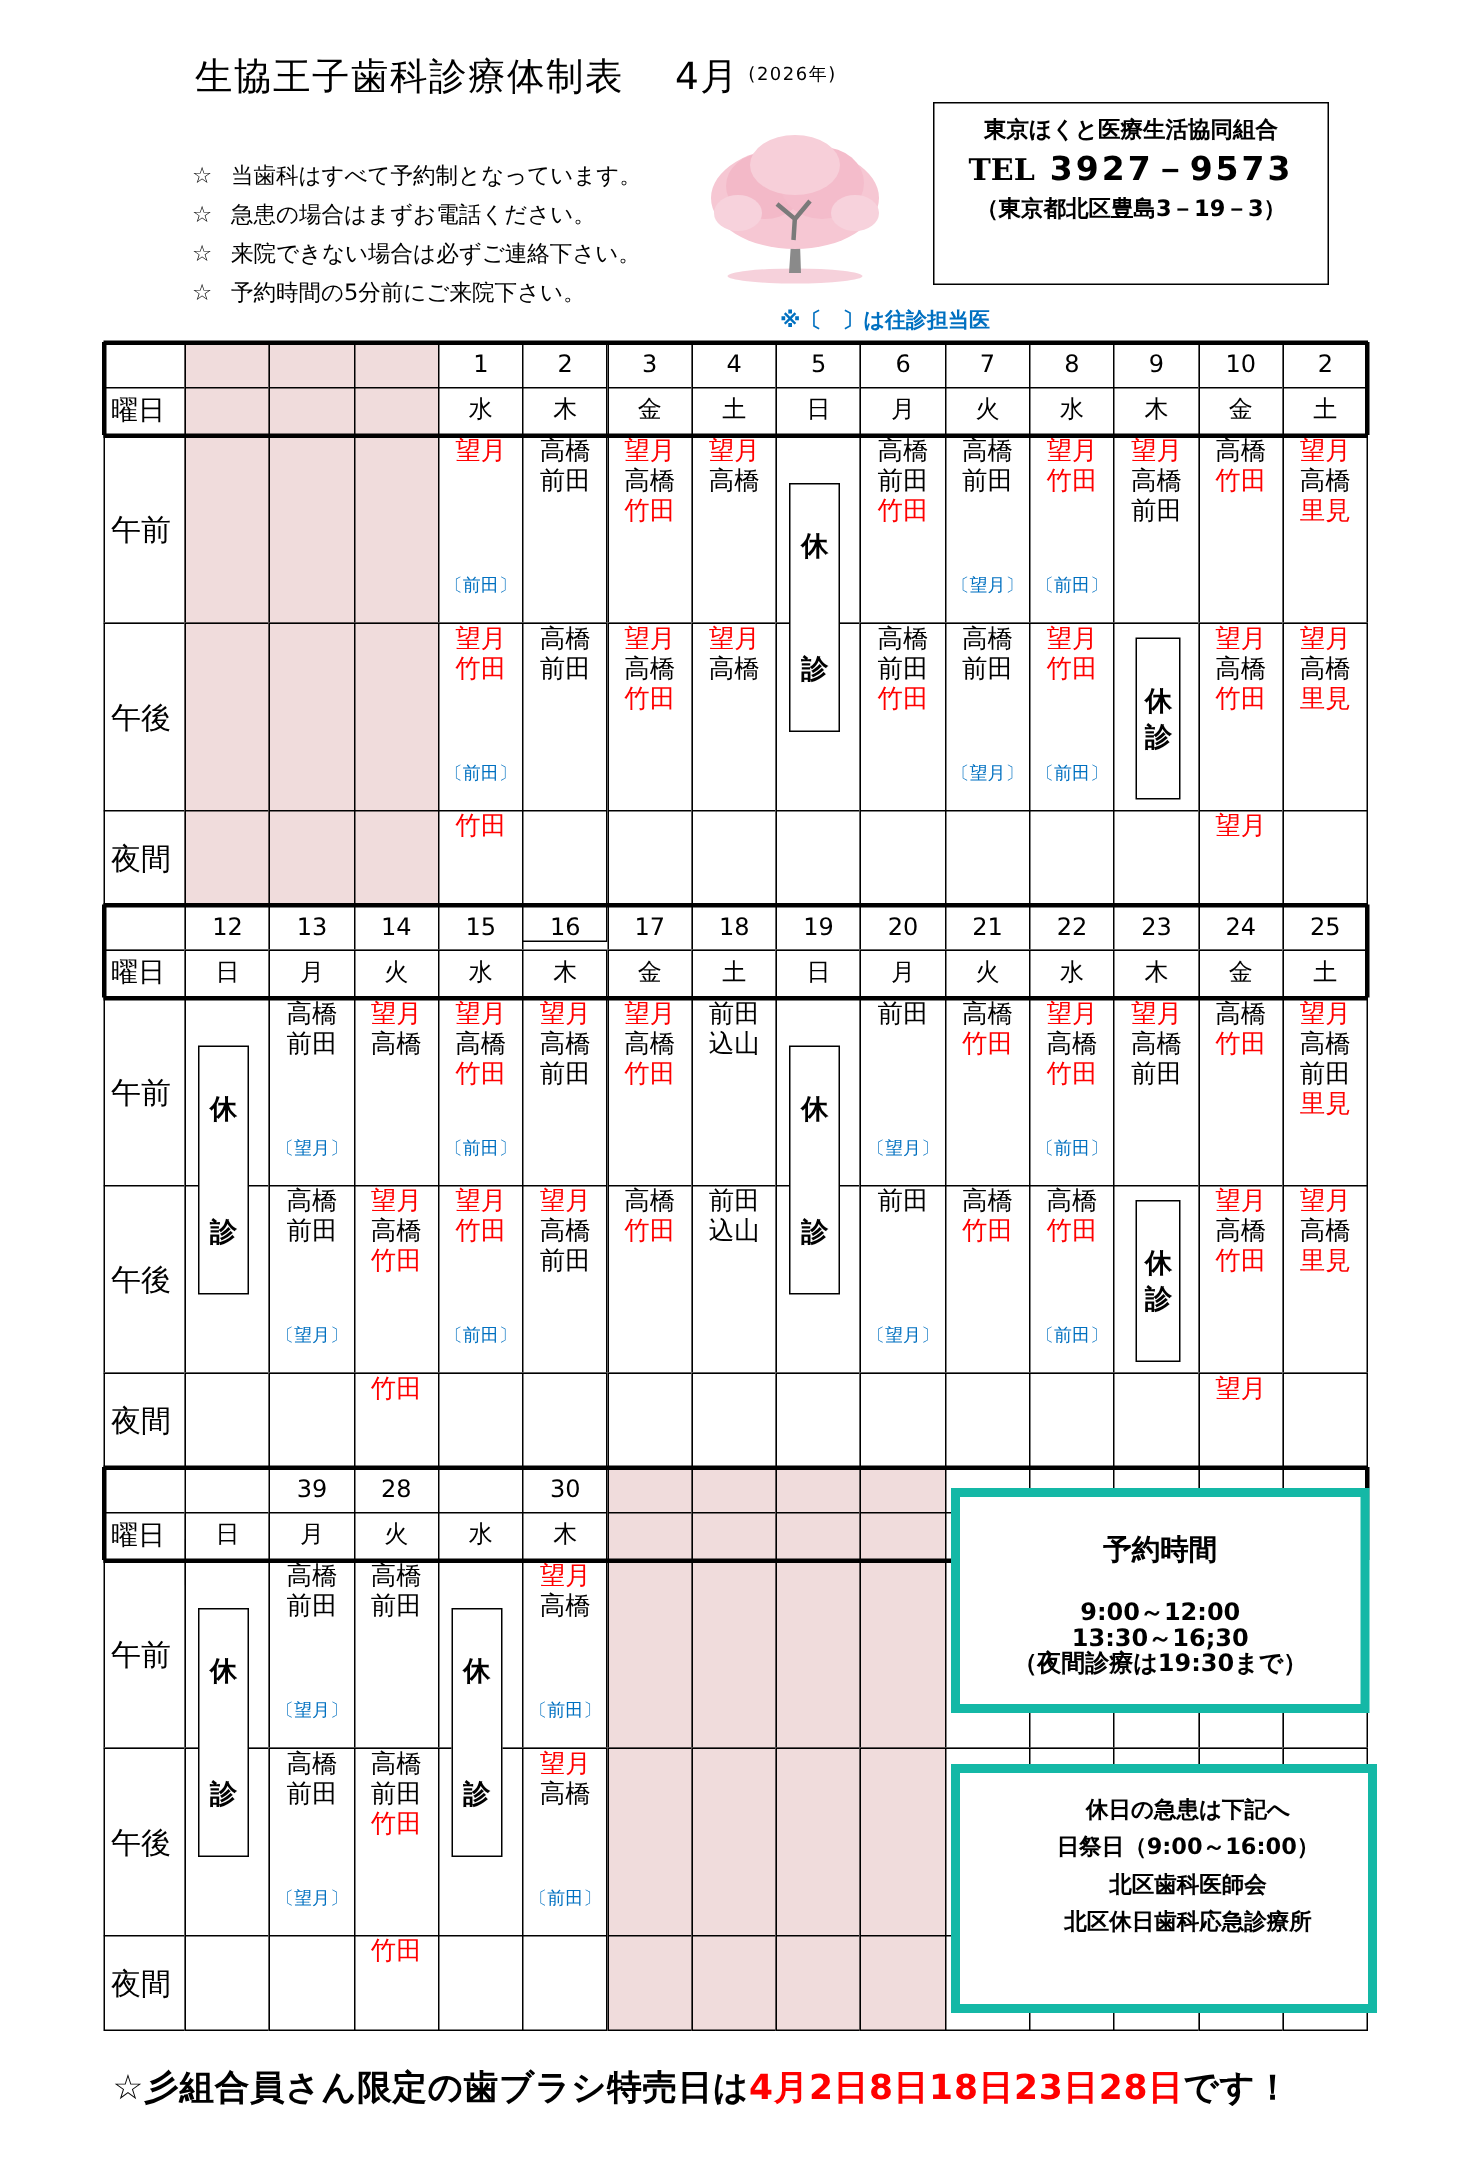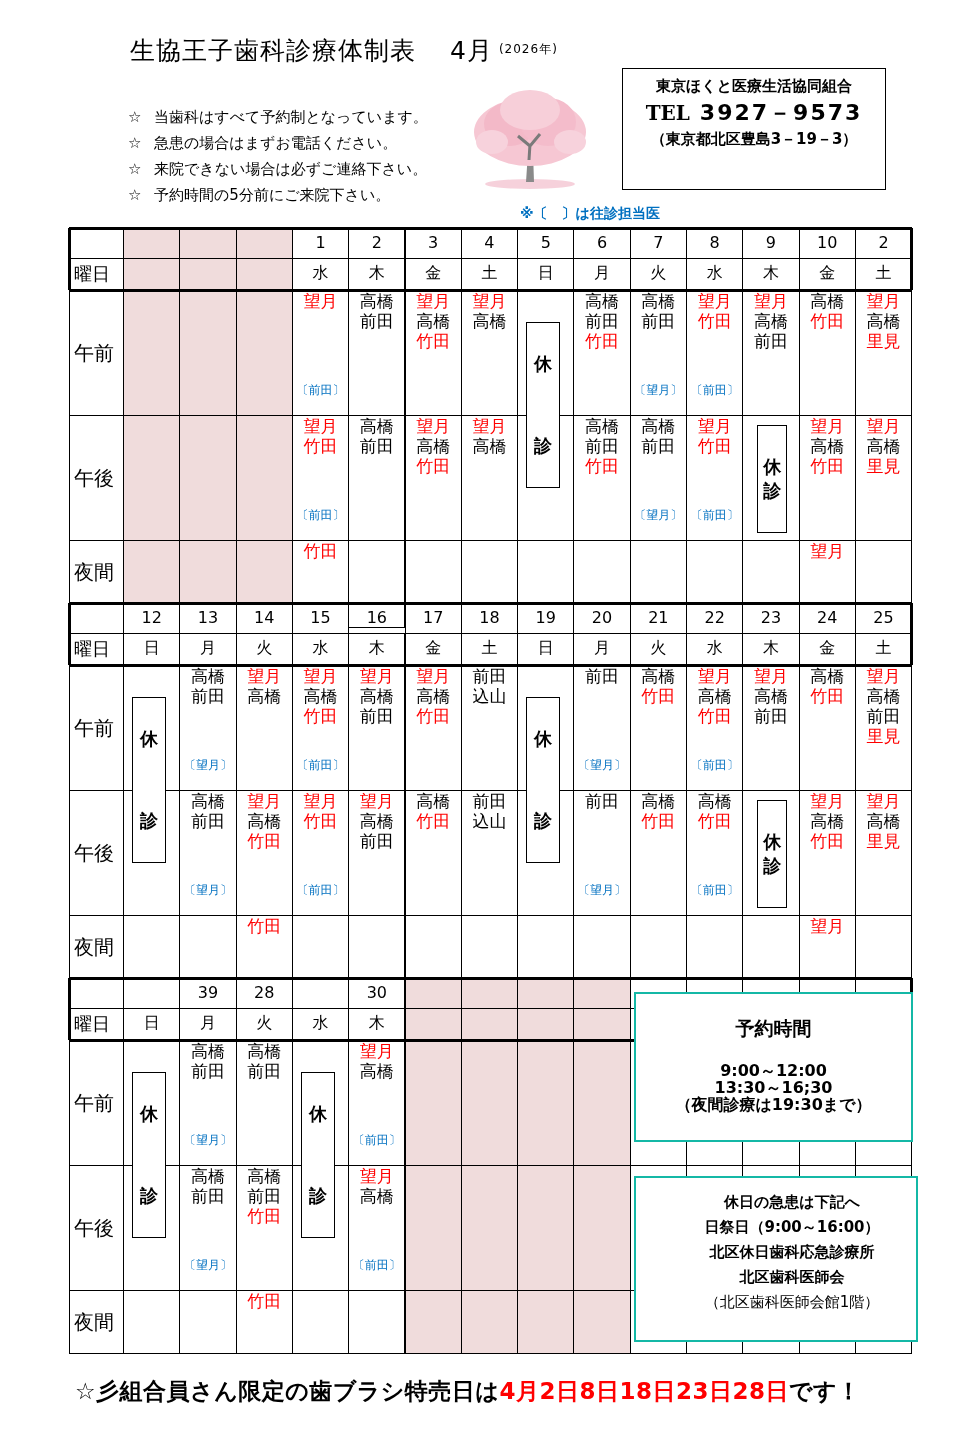--- a/index.html
+++ b/index.html
@@ -23,21 +23,21 @@
   .cell.pink{background:#f0dcdc;}
   .cell.hdr{text-align:center;font-size:16px;line-height:28px;}
   .cell.lbl{font-size:20px;display:flex;align-items:center;justify-content:flex-start;padding-left:4px;}
   .cell.lblsm{font-size:18px;line-height:30px;padding-left:4px;}
   .thick{position:absolute;background:#000;}
   .docs{position:absolute;left:0;right:0;top:0;text-align:center;font-size:17px;line-height:20px;}
   .doc-red{color:#ff0000;}
   .doc-black{color:#000;}
   .visit{position:absolute;left:0;right:0;text-align:center;font-size:12px;color:#0070c0;white-space:nowrap;}
   .closed{position:absolute;border:1.5px solid #000;background:#fff;box-sizing:border-box;font-size:18px;font-weight:bold;display:flex;flex-direction:column;align-items:center;justify-content:space-around;}
-  .box{position:absolute;border:2px solid #14b8a6;background:#fff;box-sizing:border-box;text-align:center;}
+  .box{position:absolute;border:6px solid #14b8a6;background:#fff;box-sizing:border-box;text-align:center;}
   .hours .h-title{font-size:19px;font-weight:bold;margin-top:22px;}
   .hours .h-line{font-size:16px;font-weight:bold;line-height:17px;}
   .hours .h-first{margin-top:20px;}
   .emerg .e-line{font-size:15px;font-weight:bold;line-height:25px;}
   .emerg .e-first{margin-top:12px;}
   .emerg .e-last{font-weight:normal;}
   .footer{left:75px;top:1376px;font-size:23px;font-weight:bold;white-space:nowrap;letter-spacing:0.5px;}
   .footer .red{color:#ff0000;}
 </style>
 </head>
@@ -642,20 +642,19 @@
 <div class="box hours" style="left:634px;top:992px;width:279px;height:150px;">
   <div class="h-title">予約時間</div>
   <div class="h-line h-first">9:00～12:00</div>
   <div class="h-line">13:30～16;30</div>
   <div class="h-line">（夜間診療は19:30まで）</div>
 </div>
 
 <div class="box emerg" style="left:634px;top:1176px;width:284px;height:166px;padding-left:32px;">
   <div class="e-line e-first">休日の急患は下記へ</div>
   <div class="e-line">日祭日（9:00～16:00）</div>
+  <div class="e-line">北区歯科医師会</div>
   <div class="e-line">北区休日歯科応急診療所</div>
-  <div class="e-line">北区歯科医師会</div>
-  <div class="e-line e-last">（北区歯科医師会館1階）</div>
 </div>
 
 <div class="abs footer">
   <span>☆彡組合員さん限定の歯ブラシ特売日は</span><span class="red">4月2日8日18日23日28日</span><span>です！</span>
 </div>
 
 </body></html>

